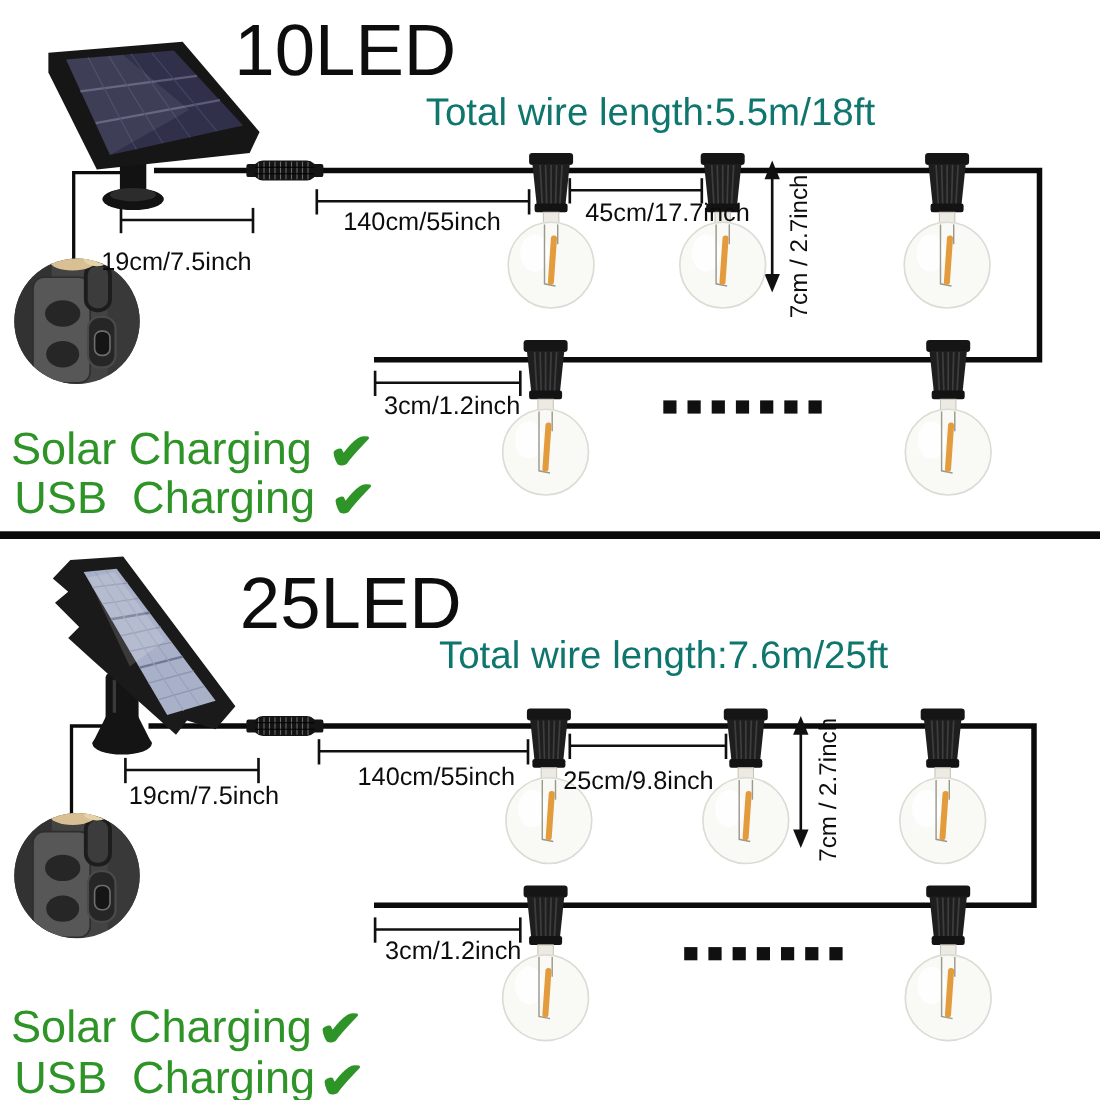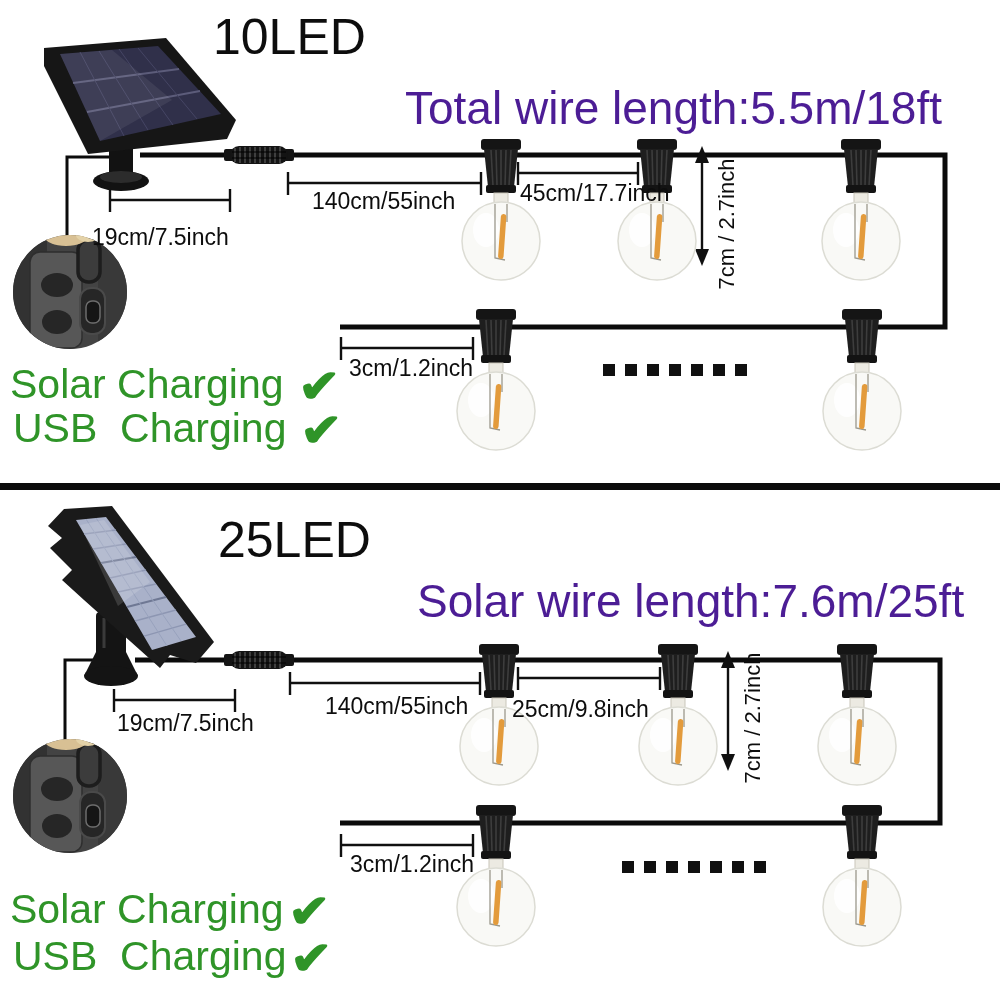--- a/index.html
+++ b/index.html
@@ -2,28 +2,28 @@
 <html><head>
 <meta charset="utf-8">
 <style>
   html,body{margin:0;padding:0;}
   body{
     width:1000px;height:1000px;position:relative;background:#ffffff;
     font-family:"Liberation Sans", sans-serif;color:#0d0d0d;overflow:hidden;
   }
   #art{position:absolute;left:0;top:0;width:1000px;height:1000px;}
   .abs{position:absolute;white-space:pre;line-height:1.08;}
-  .title{font-size:50px;letter-spacing:0px;color:#0d0d0d;}
-  .total{font-size:46px;color:#4c1d95;margin-left:18px;}
+  .title{font-size:66px;letter-spacing:0px;color:#0d0d0d;}
+  .total{font-size:35px;color:#0f766e;}
   .meas{font-size:23px;color:#0d0d0d;}
   .rot{
     font-size:22px;color:#0d0d0d;width:170px;height:26px;text-align:center;
     transform:rotate(-90deg);
   }
-  .feature{display:flex;align-items:center;color:#2f9428;font-size:41px;}
+  .feature{display:flex;align-items:center;color:#2f9428;font-size:41px;margin-top:24px;}
   .feature .check{
     font-size:46px;font-weight:700;line-height:1;color:#2f9428;
     transform:translateY(2px) scaleX(1.1);
   }
   .gapA .check{margin-left:16px;}
   .gapB .check{margin-left:6px;}
 </style>
 </head>
 <body>
 
@@ -232,35 +232,35 @@
     </g>
 
     <use href="#inset" x="70" y="796"></use>
   </g>
 </svg>
 
 <div class="abs title" style="left:213px;top:10px;">10LED</div>
 <div class="abs total" style="left:387px;top:84px;">Total wire length:5.5m/18ft</div>
 <div class="abs meas" style="left:92px;top:225px;">19cm/7.5inch</div>
 <div class="abs meas" style="left:312px;top:189px;">140cm/55inch</div>
-<div class="abs meas" style="left:520px;top:181px;">45cm/17.7inch</div>
+<div class="abs meas" style="left:532px;top:181px;">45cm/17.7inch</div>
 <div class="abs rot" style="left:643px;top:211px;">7cm / 2.7inch</div>
 <div class="abs meas" style="left:349px;top:356px;">3cm/1.2inch</div>
 
 <div class="abs feature gapA" style="left:10px;top:361px;">
   <span>Solar Charging</span>
   <span class="check">✔</span>
 </div>
 <div class="abs feature gapA" style="left:13px;top:405px;">
   <span>USB  Charging</span>
   <span class="check">✔</span>
 </div>
 
 <div class="abs title" style="left:218px;top:513px;text-align:right;">25LED</div>
-<div class="abs total" style="left:399px;top:577px;">Solar wire length:7.6m/25ft</div>
+<div class="abs total" style="left:399px;top:577px;">Total wire length:7.6m/25ft</div>
 <div class="abs meas" style="left:117px;top:711px;">19cm/7.5inch</div>
 <div class="abs meas" style="left:325px;top:694px;">140cm/55inch</div>
 <div class="abs meas" style="left:512px;top:697px;">25cm/9.8inch</div>
 <div class="abs rot" style="left:669px;top:705px;">7cm / 2.7inch</div>
 <div class="abs meas" style="left:350px;top:852px;">3cm/1.2inch</div>
 
 <div class="abs feature gapB" style="left:10px;top:886px;">
   <span>Solar Charging</span>
   <span class="check">✔</span>
 </div>

